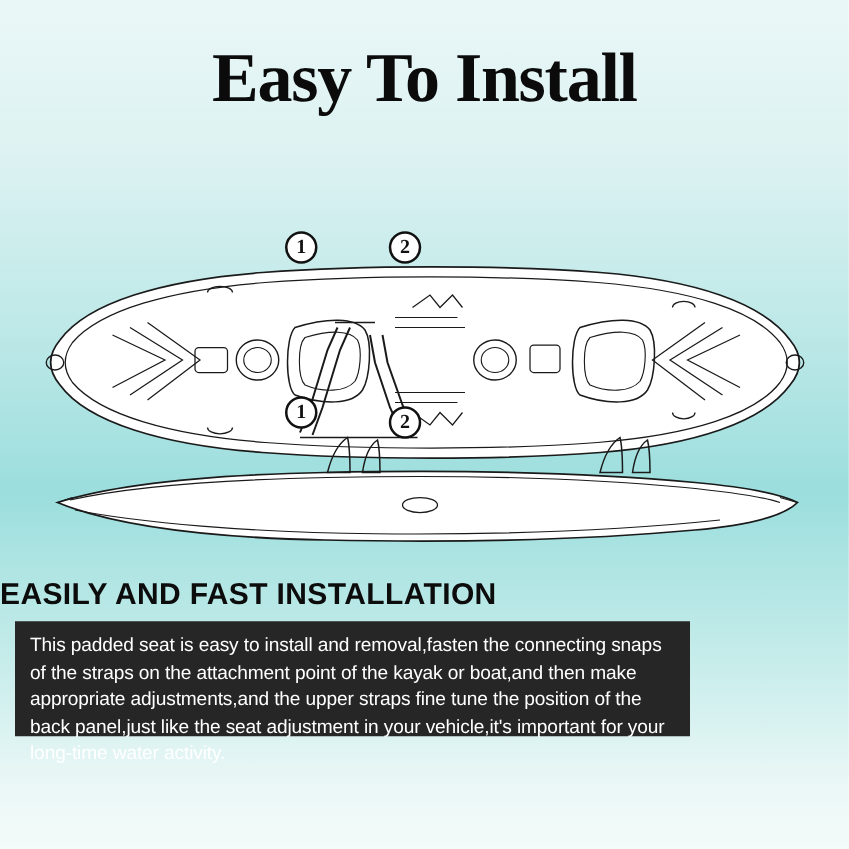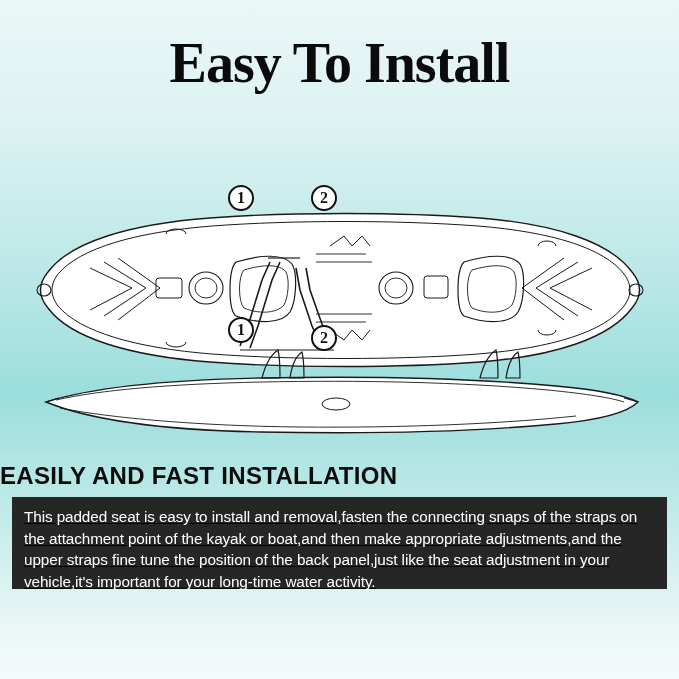--- a/index.html
+++ b/index.html
@@ -63,26 +63,25 @@
     letter-spacing: 0.3px;
     color: #0c0c0c;
     white-space: nowrap;
   }
 
   
   .caption-bar {
     position: absolute;
     left: 12px;
     top: 497px;
-    width: 655px;
+    width: 540px;
     height: 92px;
     background: #262626;
     box-sizing: border-box;
     padding: 9px 12px 0 12px;
-    text-decoration: underline;
   }
   .caption-text {
     color: #ffffff;
     font-family: "Liberation Sans", sans-serif;
     font-size: 15.3px;
     line-height: 21.5px;
     letter-spacing: -0.1px;
     text-align: left;
   }
 

